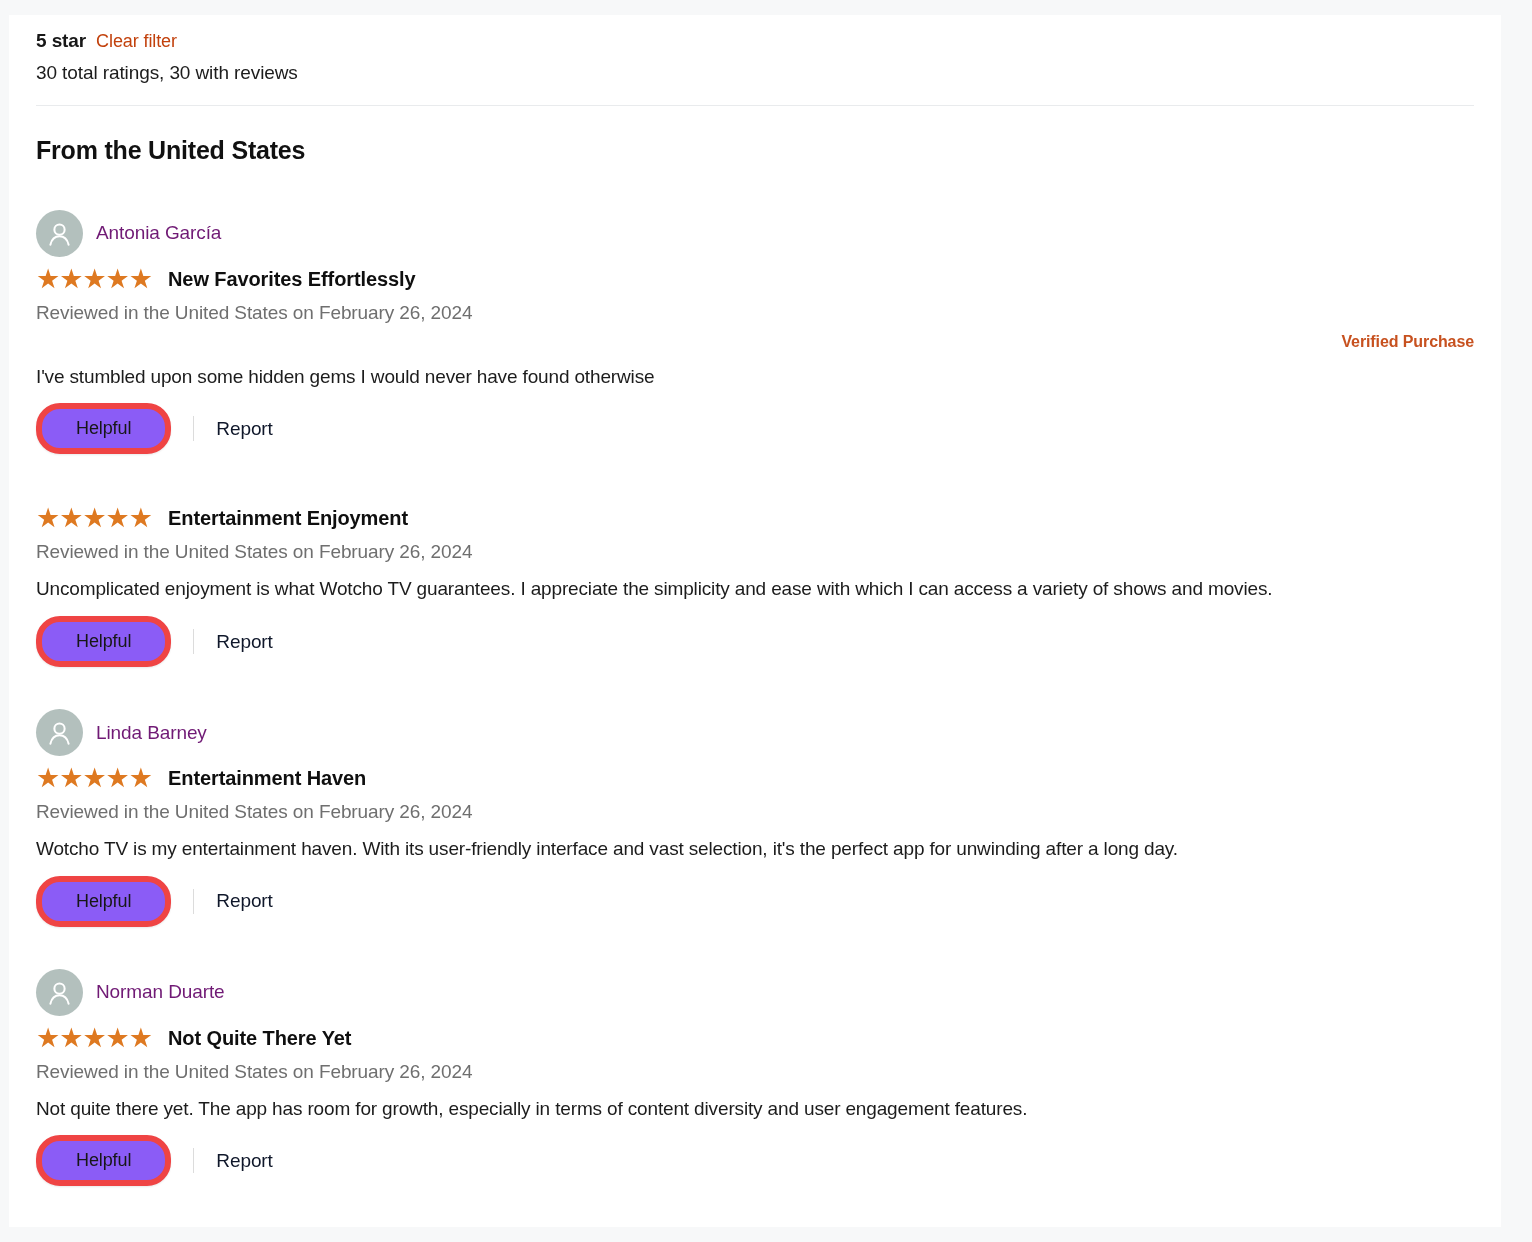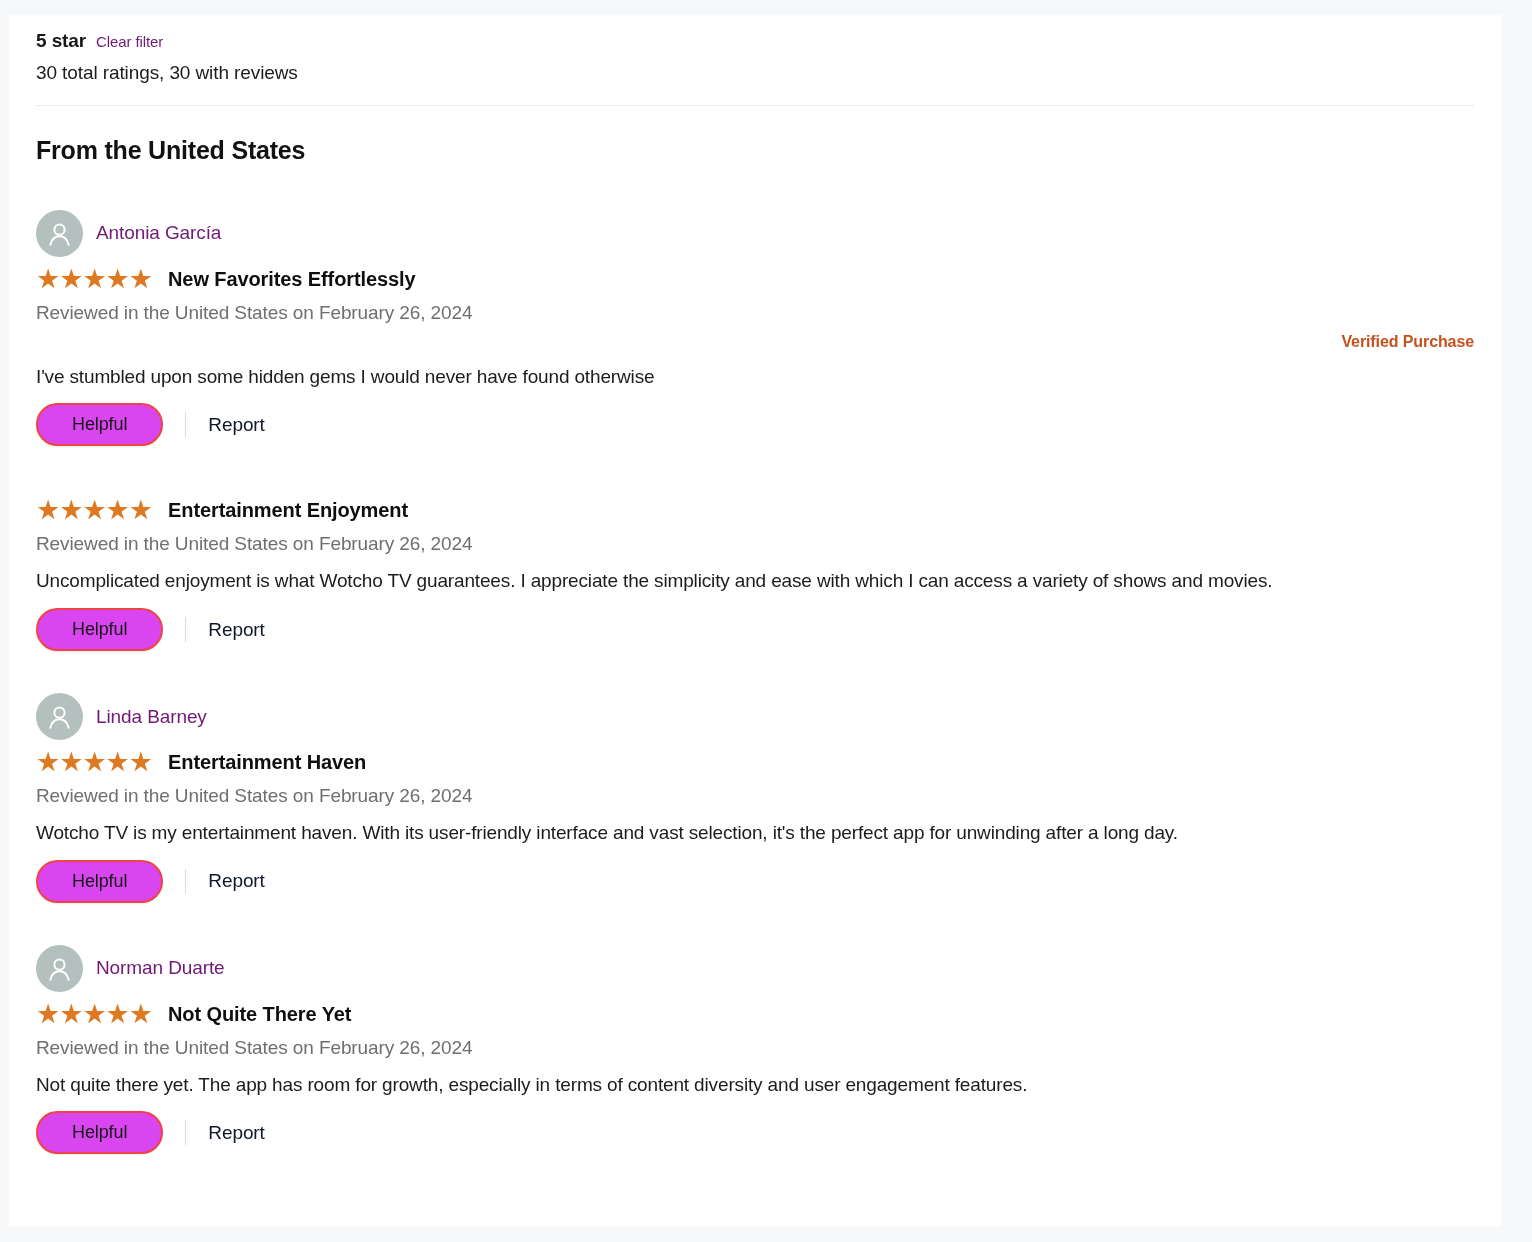--- a/index.html
+++ b/index.html
@@ -43,22 +43,22 @@
     gap: 10px;
     line-height: 1.25;
   }
   .filter-star-label {
     font-size: 19px;
     font-weight: bold;
     color: #171717;
     letter-spacing: -0.1px;
   }
   .clear-filter-link {
-    font-size: 15px;
-    color: #701a75;
+    font-size: 18px;
+    color: #c2410c;
     text-decoration: none;
     cursor: pointer;
     letter-spacing: -0.1px;
   }
   .ratings-summary {
     margin-top: 9px;
     font-size: 19px;
     color: #1c1c1c;
     letter-spacing: -0.1px;
   }
@@ -161,22 +161,22 @@
   .actions {
     margin-top: 14px;
     display: flex;
     align-items: center;
     gap: 0;
   }
   .helpful-btn {
     font-family: inherit;
     font-size: 18px;
     color: #171717;
-    background: #d946ef;
-    border: 2px solid #ef4444;
+    background: #8b5cf6;
+    border: 6px solid #ef4444;
     border-radius: 24px;
     padding: 9px 34px;
     cursor: pointer;
     box-shadow: 0 1px 2px rgba(15,17,17,0.09);
     letter-spacing: -0.1px;
   }
   .action-sep {
     width: 1px;
     height: 25px;
     background: #dcdcdc;

